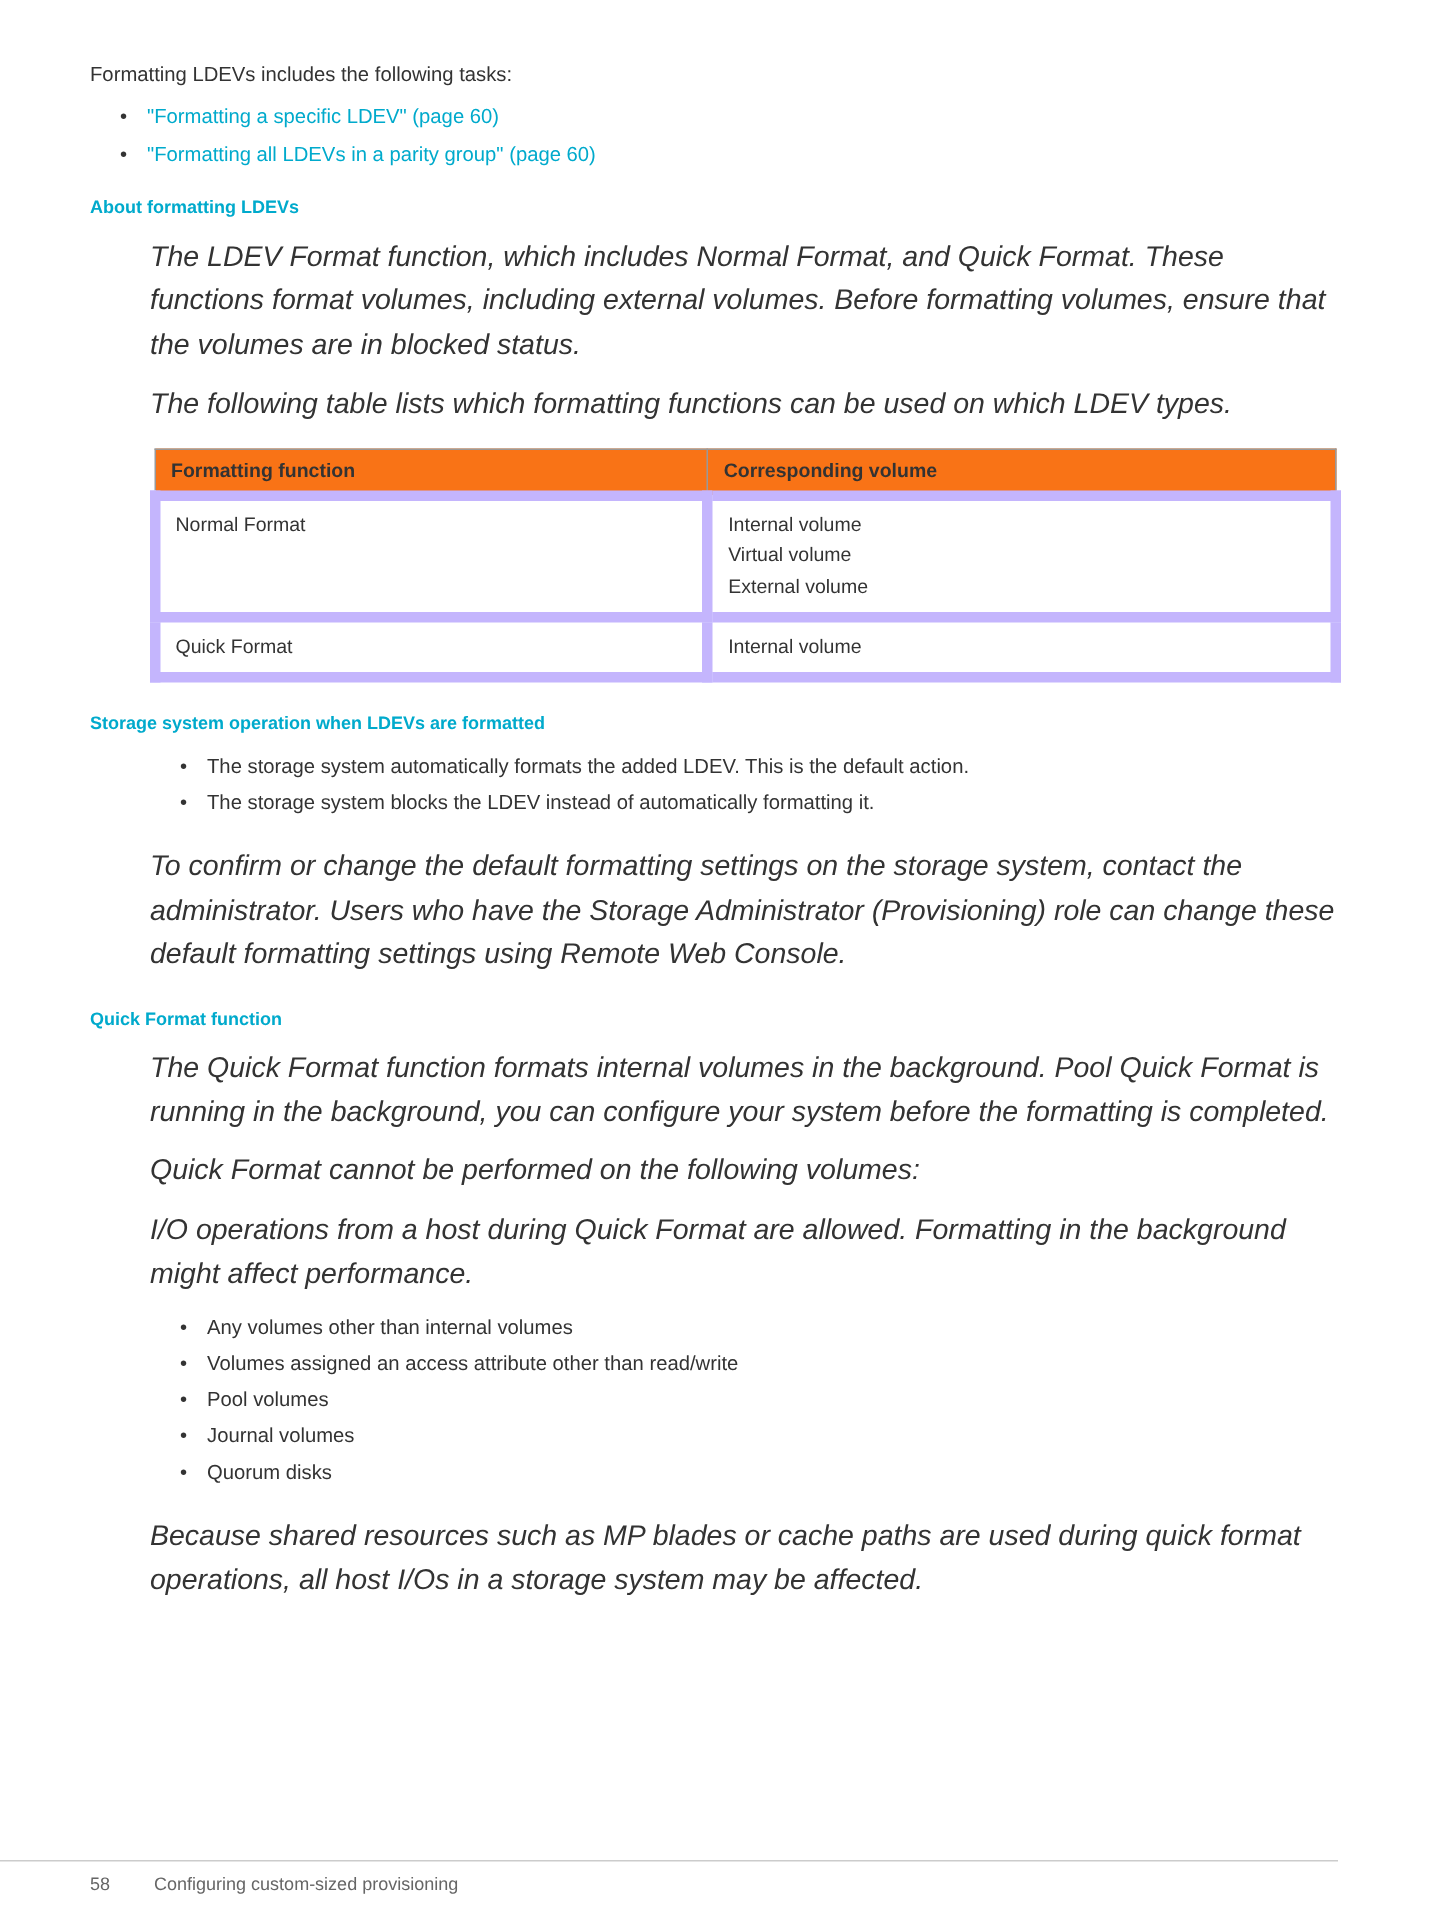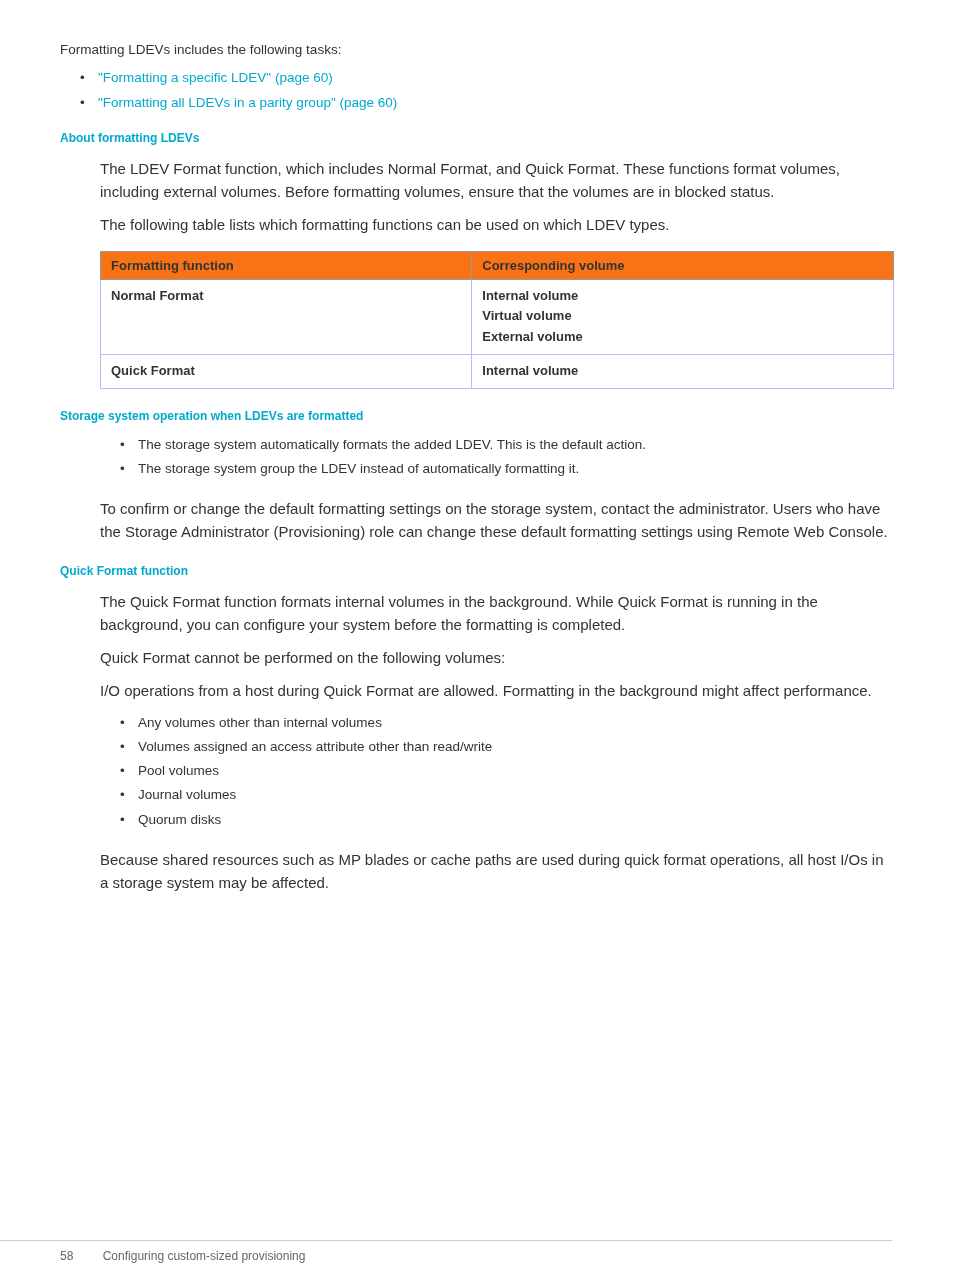--- a/index.html
+++ b/index.html
@@ -59,49 +59,49 @@
       font-weight: bold;
       margin-bottom: 12px;
       margin-top: 10px;
     }
 
     .section-body {
       margin-left: 40px;
     }
 
     .body-paragraph {
-      font-size: 15px;
+      font-size: 19px;
       line-height: 1.55;
       margin-bottom: 10px;
+      font-style: italic;
     }
 
     
     .format-table {
       border-collapse: collapse;
       width: 100%;
       margin: 14px 0 20px 0;
       font-size: 13.5px;
     }
 
     .format-table th {
       background: #f97316;
       border: 1px solid #999999;
       padding: 6px 10px;
       text-align: left;
       font-weight: bold;
       font-size: 13px;
     }
 
     .format-table td {
-      border: 1px solid #c4b5fd;
+      border: 7px solid #c4b5fd;
       padding: 6px 10px;
       vertical-align: top;
       font-size: 13px;
       line-height: 1.6;
-      font-weight: bold;
     }
 
     .footer-bar {
       position: fixed;
       bottom: 0;
       left: 0;
       width: 892px;
       border-top: 1px solid #cccccc;
       padding: 8px 60px;
       background: #ffffff;
@@ -161,31 +161,31 @@
   </div>
 
   <div class="section-spacer">
     <h2 class="section-heading">Storage system operation when LDEVs are formatted</h2>
     <div class="section-body">
       <ul class="bullet-list">
         <li>
           <span>The storage system automatically formats the added LDEV. This is the default action.</span>
         </li>
         <li>
-          <span>The storage system group the LDEV instead of automatically formatting it.</span>
+          <span>The storage system blocks the LDEV instead of automatically formatting it.</span>
         </li>
       </ul>
       <p class="body-paragraph">To confirm or change the default formatting settings on the storage system, contact the administrator. Users who have the Storage Administrator (Provisioning) role can change these default formatting settings using Remote Web Console.</p>
     </div>
   </div>
 
   <div class="section-spacer">
     <h2 class="section-heading">Quick Format function</h2>
     <div class="section-body">
-      <p class="body-paragraph">The Quick Format function formats internal volumes in the background. While Quick Format is running in the background, you can configure your system before the formatting is completed.</p>
+      <p class="body-paragraph">The Quick Format function formats internal volumes in the background. Pool Quick Format is running in the background, you can configure your system before the formatting is completed.</p>
       <p class="body-paragraph">Quick Format cannot be performed on the following volumes:</p>
       <p class="body-paragraph">I/O operations from a host during Quick Format are allowed. Formatting in the background might affect performance.</p>
       <ul class="bullet-list">
         <li>
           <span>Any volumes other than internal volumes</span>
         </li>
         <li>
           <span>Volumes assigned an access attribute other than read/write</span>
         </li>
         <li>

